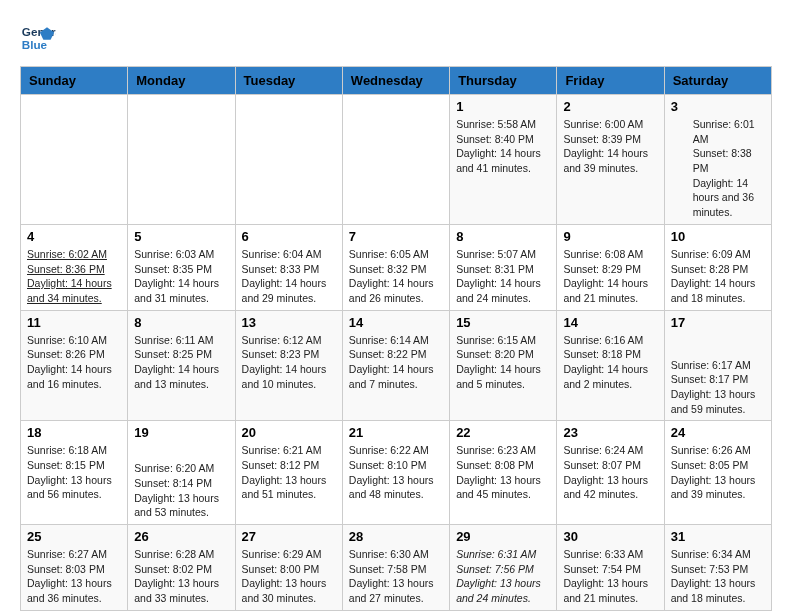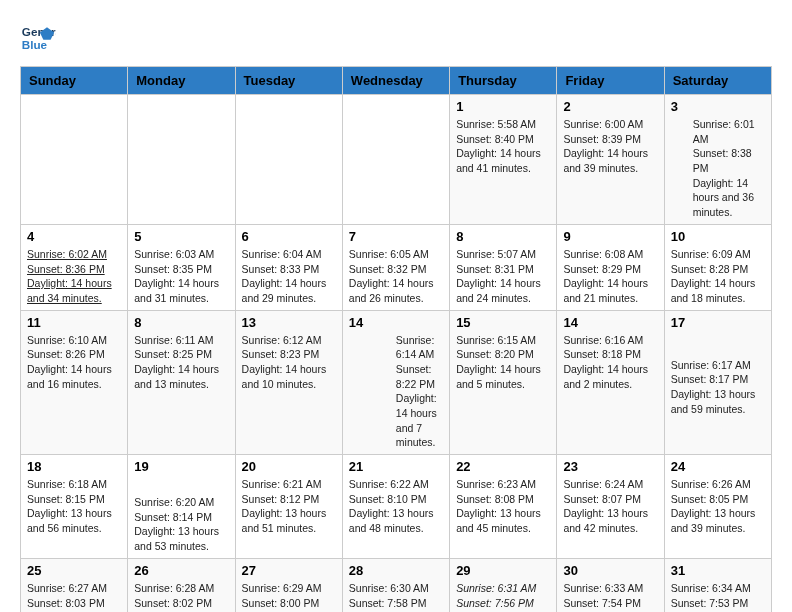--- a/index.html
+++ b/index.html
@@ -193,21 +193,21 @@
 Daylight: 14 hours and 13 minutes.</div>
         </td>
         <td>
           <span class="day-number">13</span>
           <div class="day-info" style="white-space: pre-line;">Sunrise: 6:12 AM
 Sunset: 8:23 PM
 Daylight: 14 hours and 10 minutes.</div>
         </td>
         <td>
           <span class="day-number">14</span>
-          <div class="day-info" style="white-space: pre-line; margin-left: 47px;">Sunrise: 6:14 AM
+          <div class="day-info" style="white-space: pre-line;">Sunrise: 6:14 AM
 Sunset: 8:22 PM
 Daylight: 14 hours and 7 minutes.</div>
         </td>
         <td>
           <span class="day-number">15</span>
           <div class="day-info" style="white-space: pre-line;">Sunrise: 6:15 AM
 Sunset: 8:20 PM
 Daylight: 14 hours and 5 minutes.</div>
         </td>
         <td>

